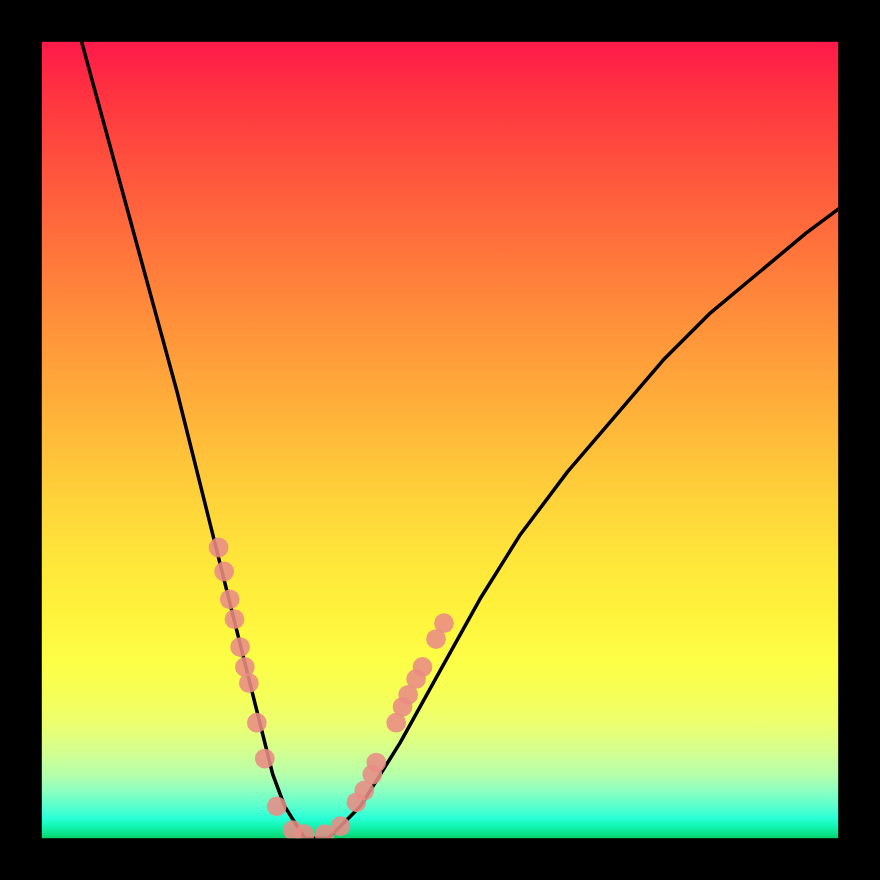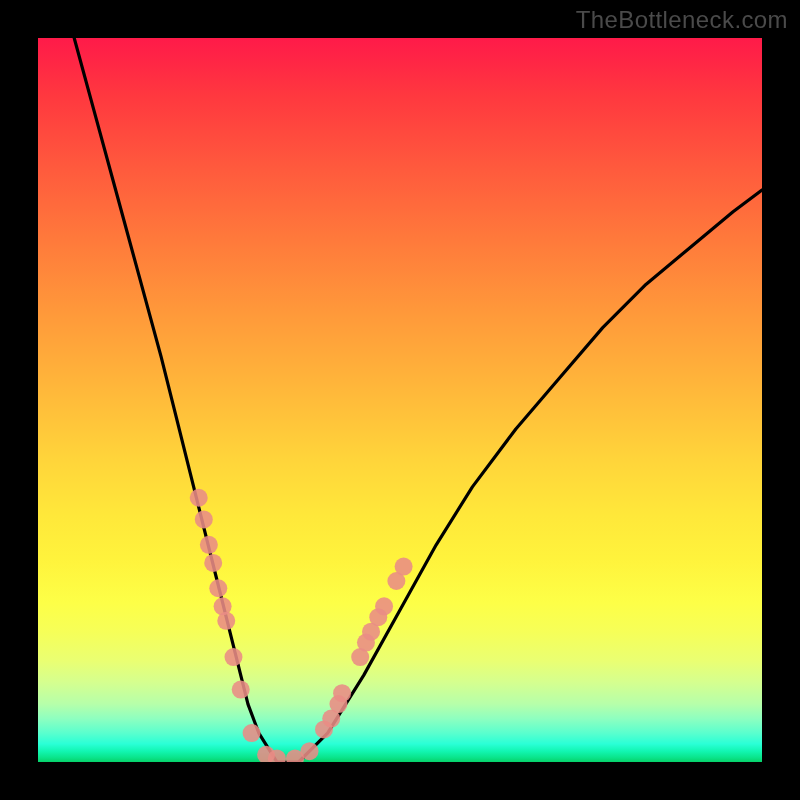--- a/index.html
+++ b/index.html
@@ -94,14 +94,13 @@
           <circle cx="322.18" cy="619.02" r="9" fill="#e98c85" fill-opacity="0.88"></circle>
           <circle cx="327.97" cy="604.54" r="9" fill="#e98c85" fill-opacity="0.88"></circle>
           <circle cx="333.04" cy="593.68" r="9" fill="#e98c85" fill-opacity="0.88"></circle>
           <circle cx="340.28" cy="579.20" r="9" fill="#e98c85" fill-opacity="0.88"></circle>
           <circle cx="346.07" cy="568.34" r="9" fill="#e98c85" fill-opacity="0.88"></circle>
           <circle cx="358.38" cy="543.00" r="9" fill="#e98c85" fill-opacity="0.88"></circle>
           <circle cx="365.62" cy="528.52" r="9" fill="#e98c85" fill-opacity="0.88"></circle>
         </g>
     </svg>
   </div>
-  <div class="watermark">TheBottleneck.com</div>
 </div>
 
 </body></html>

